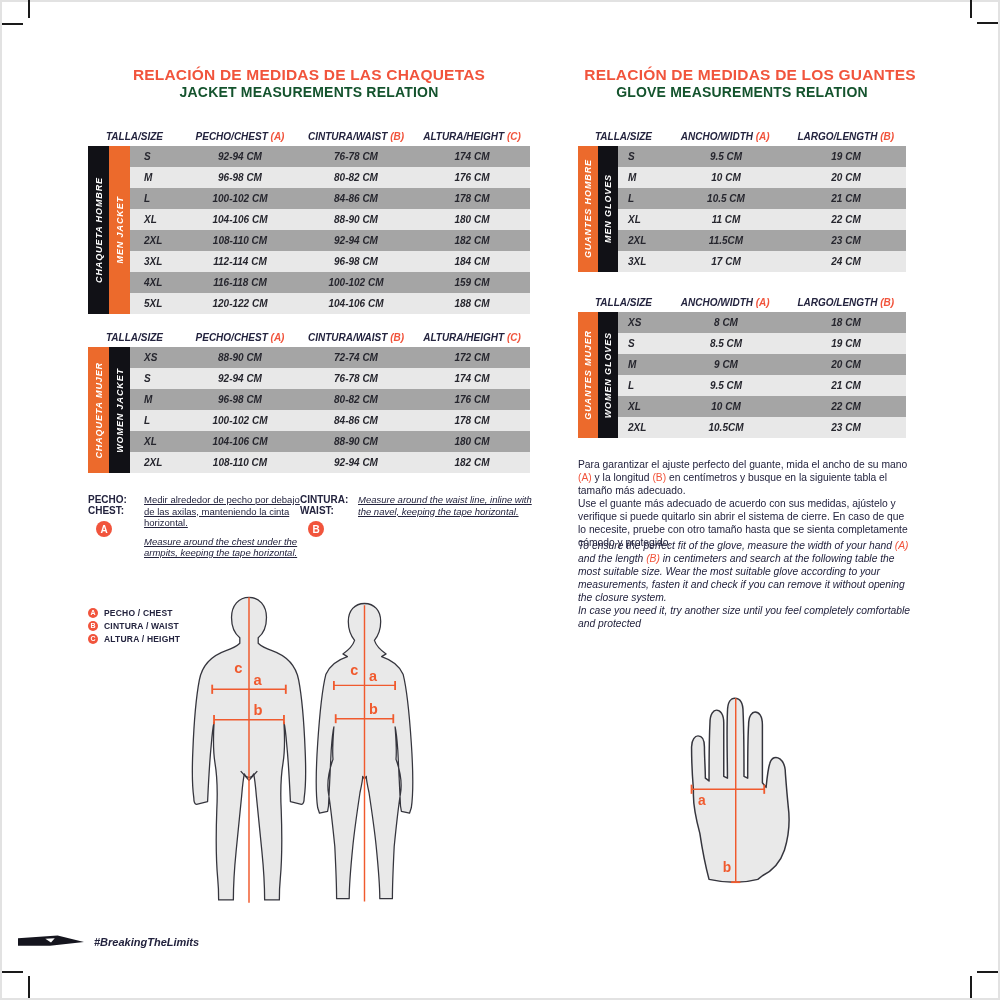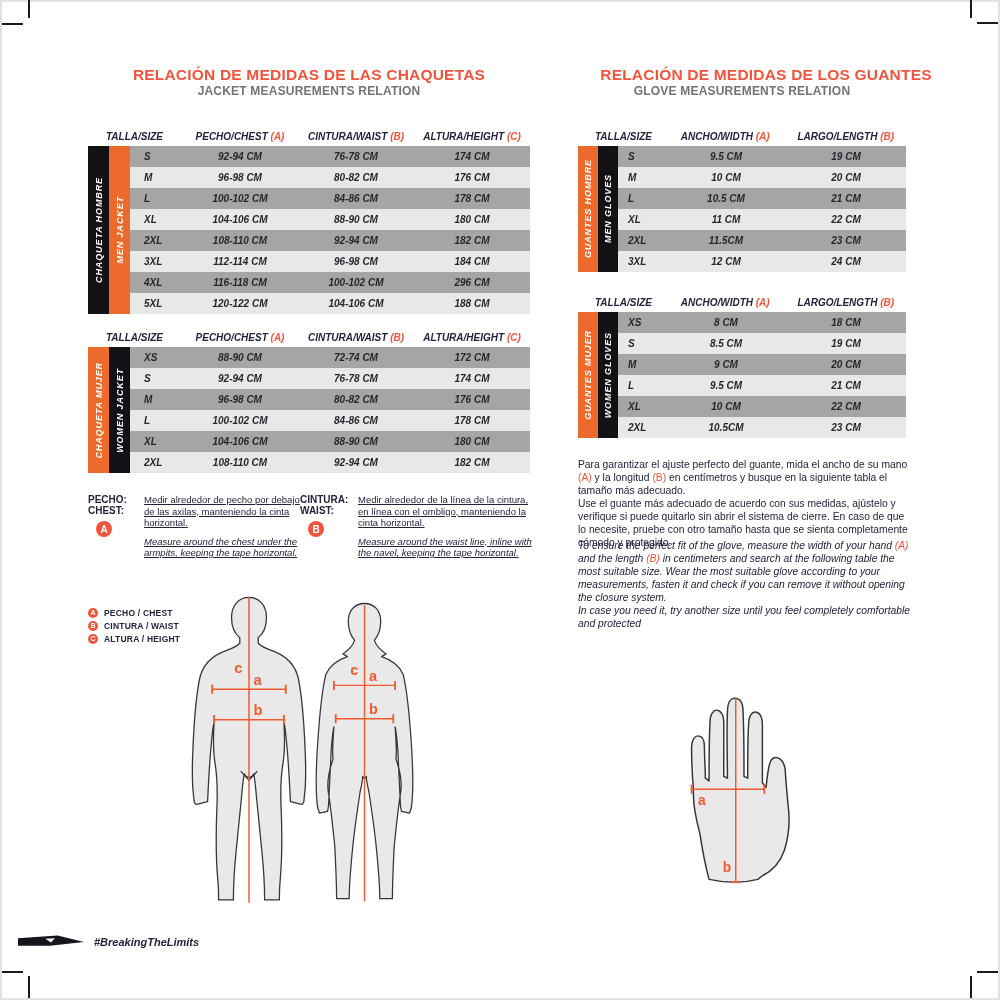--- a/index.html
+++ b/index.html
@@ -4,21 +4,21 @@
 <style>
   html,body{margin:0;padding:0;}
   body{width:1000px;height:1000px;position:relative;background:#ffffff;
        font-family:"Liberation Sans",sans-serif;overflow:hidden;}
   .page-border{position:absolute;inset:0;border:2px solid #e2e2e2;pointer-events:none;}
   .crop{position:absolute;background:#1a1a1a;}
 
   
   .col-title{position:absolute;text-align:center;font-weight:bold;letter-spacing:.2px;}
   .title-es{color:#F1543C;font-size:15.5px;}
-  .title-en{color:#737373;font-size:12px;}
+  .title-en{color:#14532d;font-size:14px;}
 
   
   .size-table{position:absolute;font-style:italic;}
   .st-header{display:flex;align-items:center;height:20px;font-weight:bold;
              color:#23233E;font-size:10px;}
   .st-header .hcell{white-space:nowrap;}
   .jacket .st-header{margin-left:18px;}
   .jacket .st-header .h0{width:76px;}
   .jacket .st-header .h1,.jacket .st-header .h2,.jacket .st-header .h3{flex:1;text-align:center;}
   .glove .st-header{margin-left:17px;}
@@ -142,21 +142,21 @@
         <div class="trow r-light">
           <div class="tcell c0">3XL</div>
           <div class="tcell c1">112-114 CM</div>
           <div class="tcell c2">96-98 CM</div>
           <div class="tcell c3">184 CM</div>
         </div>
         <div class="trow r-dark">
           <div class="tcell c0">4XL</div>
           <div class="tcell c1">116-118 CM</div>
           <div class="tcell c2">100-102 CM</div>
-          <div class="tcell c3">296 CM</div>
+          <div class="tcell c3">159 CM</div>
         </div>
         <div class="trow r-light">
           <div class="tcell c0">5XL</div>
           <div class="tcell c1">120-122 CM</div>
           <div class="tcell c2">104-106 CM</div>
           <div class="tcell c3">188 CM</div>
         </div>
       </div>
   </div>
 </div>
@@ -230,21 +230,20 @@
   </div>
 </div>
 
 <div class="desc" style="left:300px;top:494px;width:232px">
   <div class="desc-labels" style="width:58px">
     <div class="lab">CINTURA:</div>
     <div class="lab">WAIST:</div>
     <div class="letter-circle">B</div>
   </div>
   <div class="desc-text">
-    <p class="es">Medir alrededor de la línea de la cintura, en línea con el ombligo, manteniendo la cinta horizontal.</p>
     <p class="en">Measure around the waist line, inline with the navel, keeping the tape horizontal.</p>
   </div>
 </div>
 
 <div class="legend" style="left:88px;top:606px">
   <div class="legend-item">
     <span class="legend-circle">A</span>
     <span class="legend-label">PECHO / CHEST</span>
   </div>
   <div class="legend-item">
@@ -304,21 +303,21 @@
     <line x1="109" y1="91" x2="109" y2="101" stroke="#F05A2E" stroke-width="2"></line>
     <line x1="43" y1="133" x2="107" y2="133" stroke="#F05A2E" stroke-width="1.6"></line>
     <line x1="43" y1="128" x2="43" y2="138" stroke="#F05A2E" stroke-width="2"></line>
     <line x1="107" y1="128" x2="107" y2="138" stroke="#F05A2E" stroke-width="2"></line>
     <text x="68" y="84" text-anchor="end" font-size="16" font-weight="bold" fill="#F05A2E">c</text>
     <text x="80" y="91" font-size="16" font-weight="bold" fill="#F05A2E">a</text>
     <text x="80" y="128" font-size="16" font-weight="bold" fill="#F05A2E">b</text>
   </svg>
 </div>
 
-<div class="col-title title-es" style="left:594px;top:66px;width:344px">RELACIÓN DE MEDIDAS DE LOS GUANTES</div>
+<div class="col-title title-es" style="left:578px;top:66px;width:344px">RELACIÓN DE MEDIDAS DE LOS GUANTES</div>
 <div class="col-title title-en" style="left:570px;top:84px;width:344px">GLOVE MEASUREMENTS RELATION</div>
 
 <div class="size-table glove" style="left:578px;top:126px;width:328px">
   <div class="st-header">
       <div class="hcell h0"><span>TALLA/SIZE</span></div>
       <div class="hcell h1"><span>ANCHO/WIDTH</span><span class="orange">&nbsp;(A)</span></div>
       <div class="hcell h2"><span>LARGO/LENGTH</span><span class="orange">&nbsp;(B)</span></div>
     </div>
   <div class="st-body">
     <div class="strips">
@@ -350,21 +349,21 @@
           <div class="tcell c1">11 CM</div>
           <div class="tcell c2">22 CM</div>
         </div>
         <div class="trow r-dark">
           <div class="tcell c0">2XL</div>
           <div class="tcell c1">11.5CM</div>
           <div class="tcell c2">23 CM</div>
         </div>
         <div class="trow r-light">
           <div class="tcell c0">3XL</div>
-          <div class="tcell c1">12 CM</div>
+          <div class="tcell c1">17 CM</div>
           <div class="tcell c2">24 CM</div>
         </div>
       </div>
   </div>
 </div>
 
 <div class="size-table glove" style="left:578px;top:292px;width:328px">
   <div class="st-header">
       <div class="hcell h0"><span>TALLA/SIZE</span></div>
       <div class="hcell h1"><span>ANCHO/WIDTH</span><span class="orange">&nbsp;(A)</span></div>

